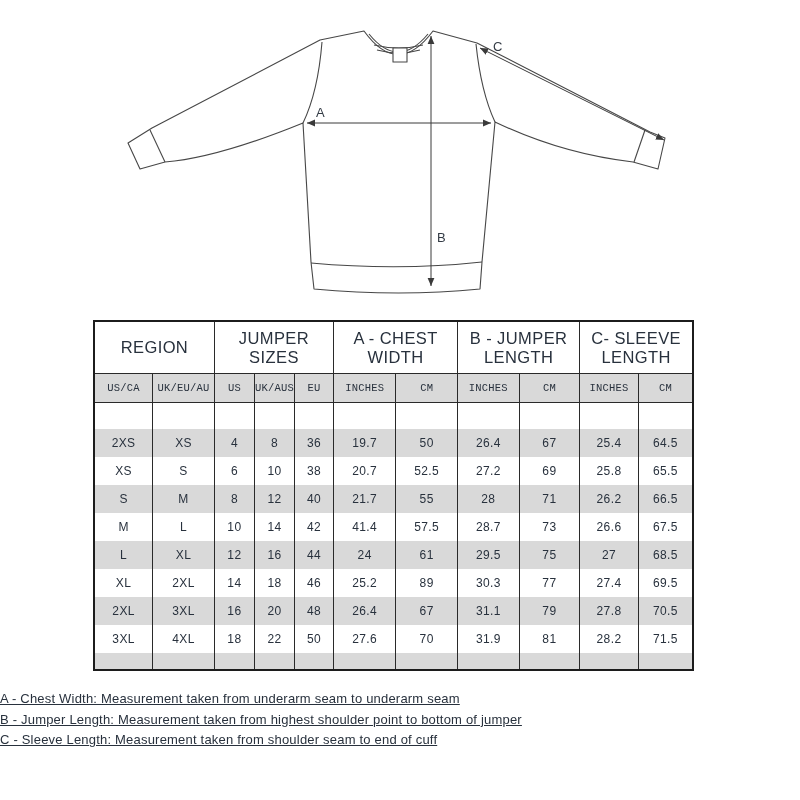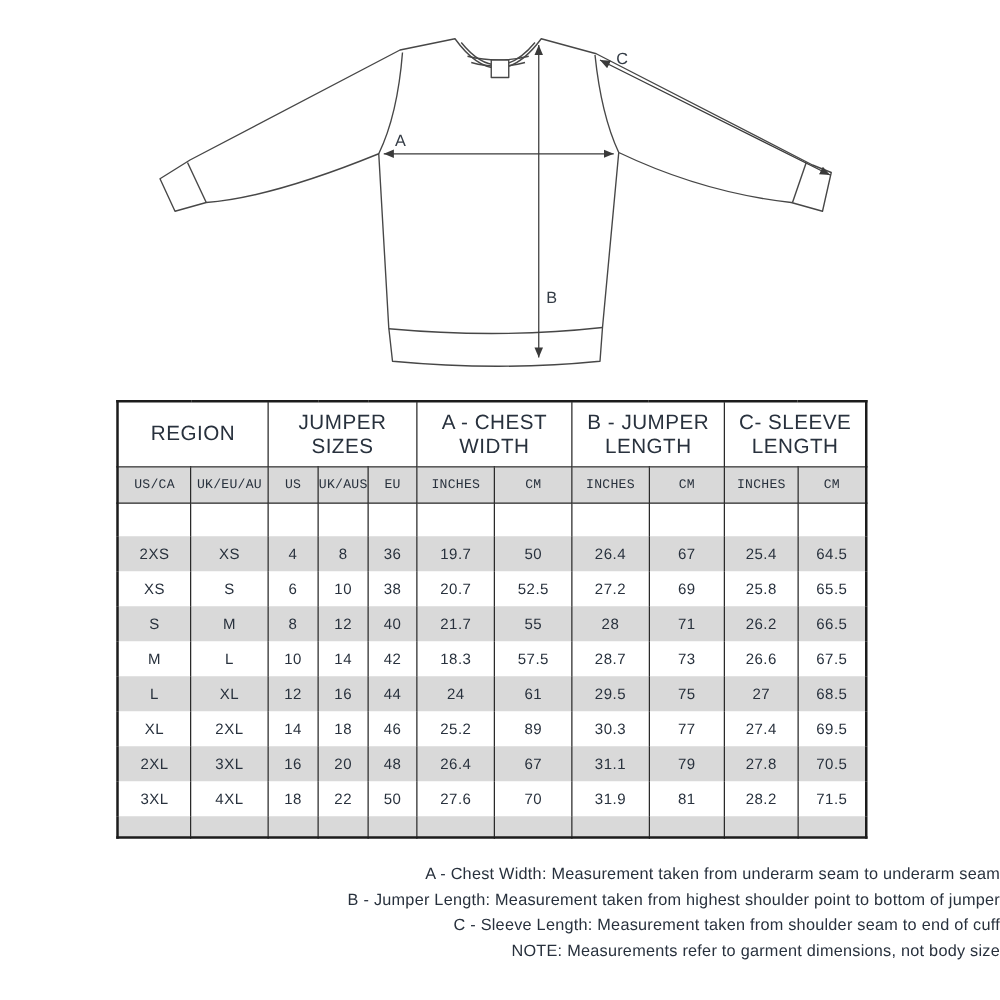--- a/index.html
+++ b/index.html
@@ -28,22 +28,22 @@
     background:#d9d9d9; border-bottom:1px solid #2a2a2a;font-family:Liberation Mono, monospace;
   }
   tr.spacer-top td { height:26px; background:#ffffff; }
   tbody tr { height:28px;margin-left:36px; }
   tbody td { font-size:12px; letter-spacing:0.4px; }
   tbody tr:nth-child(odd) { background:#d9d9d9; }
   tr.spacer-bottom td { height:16px; background:#d9d9d9; }
 
   .notes {
     position:absolute; top:689px; left:0; width:800px;
-    text-align:right; font-size:13px; line-height:20.5px;
-    color:#28313d; letter-spacing:0.2px;
+    text-align:left; font-size:13px; line-height:20.5px;
+    color:#28313d; letter-spacing:0.2px;text-decoration:underline;
   }
 </style>
 </head>
 <body>
 
 <div class="canvas">
 
   <svg class="diagram" width="800" height="320" viewBox="0 0 800 320">
     <defs>
       <marker id="ah" viewBox="0 0 10 10" refX="9" refY="5" markerWidth="9" markerHeight="9" orient="auto-start-reverse">
@@ -177,21 +177,21 @@
           <td>71</td>
           <td>26.2</td>
           <td>66.5</td>
         </tr>
         <tr>
           <td>M</td>
           <td>L</td>
           <td>10</td>
           <td>14</td>
           <td>42</td>
-          <td>18.3</td>
+          <td>41.4</td>
           <td>57.5</td>
           <td>28.7</td>
           <td>73</td>
           <td>26.6</td>
           <td>67.5</td>
         </tr>
         <tr>
           <td>L</td>
           <td>XL</td>
           <td>12</td>
@@ -258,16 +258,15 @@
           <td></td>
           <td></td>
         </tr>
     </tfoot>
   </table>
 
   <div class="notes">
       <div>A - Chest Width: Measurement taken from underarm seam to underarm seam</div>
       <div>B - Jumper Length: Measurement taken from highest shoulder point to bottom of jumper</div>
       <div>C - Sleeve Length: Measurement taken from shoulder seam to end of cuff</div>
-      <div>NOTE: Measurements refer to garment dimensions, not body size</div>
     </div>
 
 </div>
 
 </body></html>

